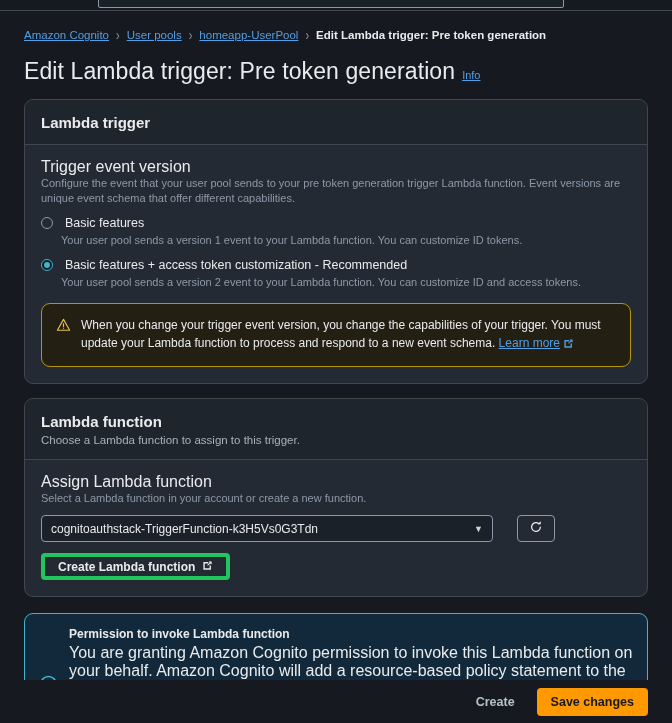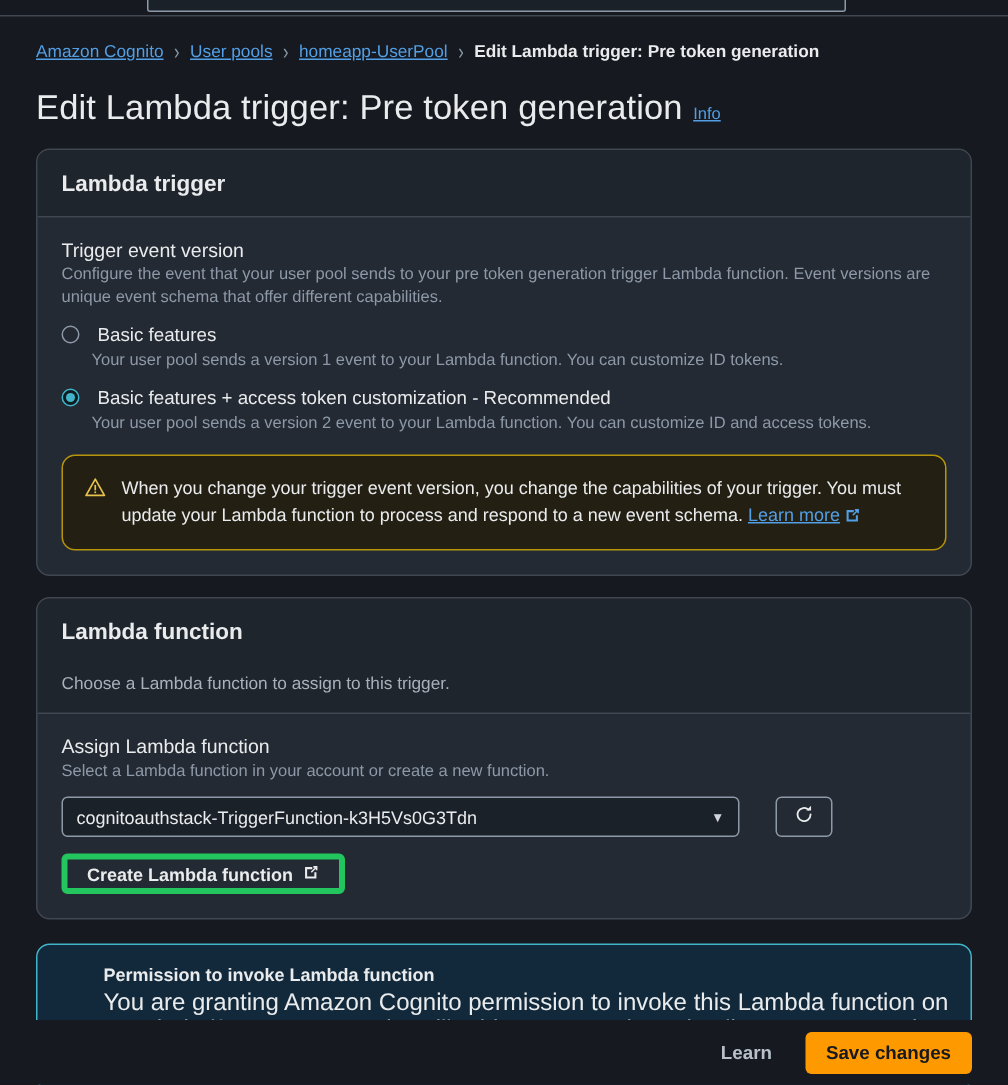--- a/index.html
+++ b/index.html
@@ -92,27 +92,27 @@
   }
   .container-header.with-desc { }
   .container-title {
     font-size: 15px;
     font-weight: bold;
     color: #e9ebed;
   }
   .container-subtitle {
     font-size: 11.5px;
     color: #a8b0ba;
-    margin-top: 20px;
+    margin-top: 4px;
   }
   .container-body { padding: 14px 16px 16px 16px; }
 
   
   .field-label {
-    font-size: 13px;
+    font-size: 16px;
     color: #e9ebed;
     line-height: 16px;
   }
   .field-desc {
     font-size: 11px;
     color: #8d99a8;
     line-height: 15px;
     margin-top: 1px;
   }
 
@@ -427,15 +427,15 @@
       <rect x="9.1" y="5.3" width="1.8" height="1.9" fill="#42b4ca"></rect>
     </svg>
   </span>
   <div>
     <div class="alert-info-title">Permission to invoke Lambda function</div>
     <div class="alert-info-body">You are granting Amazon Cognito permission to invoke this Lambda function on your behalf. Amazon Cognito will add a resource-based policy statement to the function.</div>
   </div>
 </div>
 
 <div class="footer">
-  <button class="btn-link">Learn</button>
+  <button class="btn-link">Create</button>
   <button class="btn-primary">Save changes</button>
 </div>
 
 </body></html>

